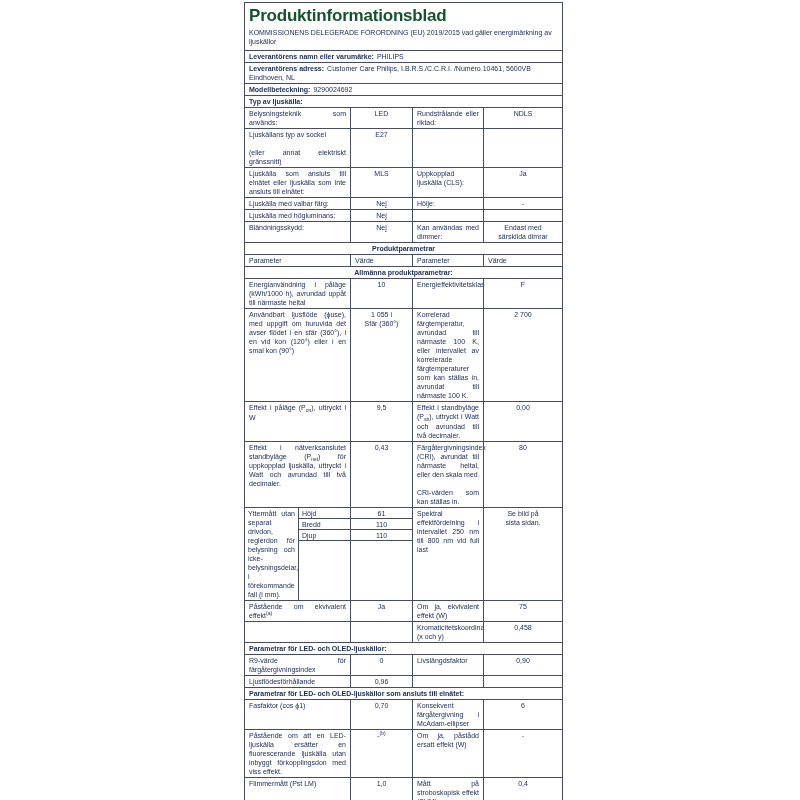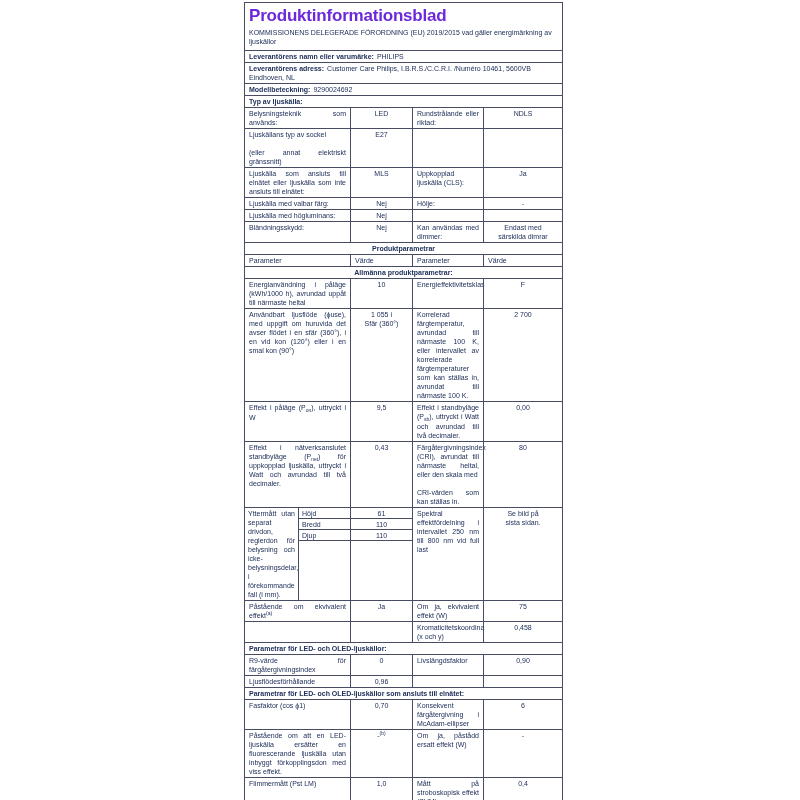--- a/index.html
+++ b/index.html
@@ -5,21 +5,21 @@
   html,body{margin:0;padding:0;}
   body{
     width:800px;height:800px;position:relative;background:#ffffff;
     color:#20305a;font-family:"Liberation Sans",sans-serif;
     font-size:7px;line-height:9px;
   }
   .wrap{position:absolute;left:244px;top:2px;width:319px;}
   .doc{border:1px solid #474c62;background:#ffffff;}
   .doc>*+*{border-top:1px solid #474c62;}
   .titlebox{padding:2px 4px 4px;}
-  .title{font-size:17px;line-height:21px;font-weight:bold;color:#6d28d9;letter-spacing:-0.2px;}
+  .title{font-size:17px;line-height:21px;font-weight:bold;color:#14532d;letter-spacing:-0.2px;}
   .regu{margin-top:2px;}
   .ir{padding:1px 4px;}
   .b{font-weight:bold;}
   .lbl{font-weight:bold;margin-right:3px;}
   .sec{padding:1px 4px;font-weight:bold;}
   .center{text-align:center;}
   .r{display:flex;align-items:stretch;}
   .c{box-sizing:border-box;padding:1px 4px;min-height:11px;}
   .c+.c{border-left:1px solid #474c62;}
   .c1{width:105px;flex:none;}

